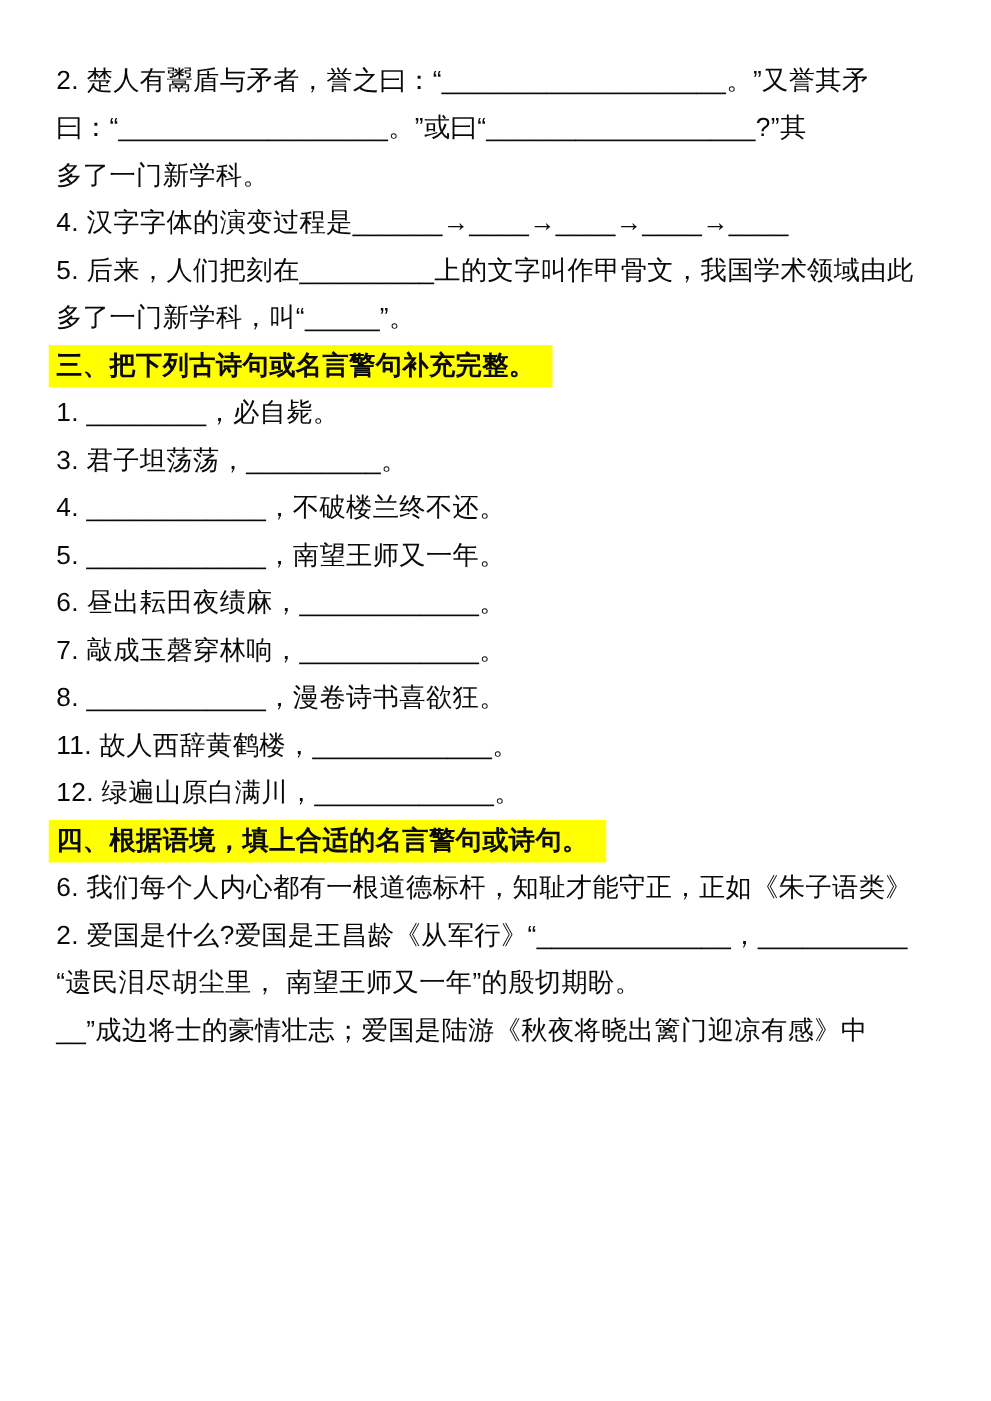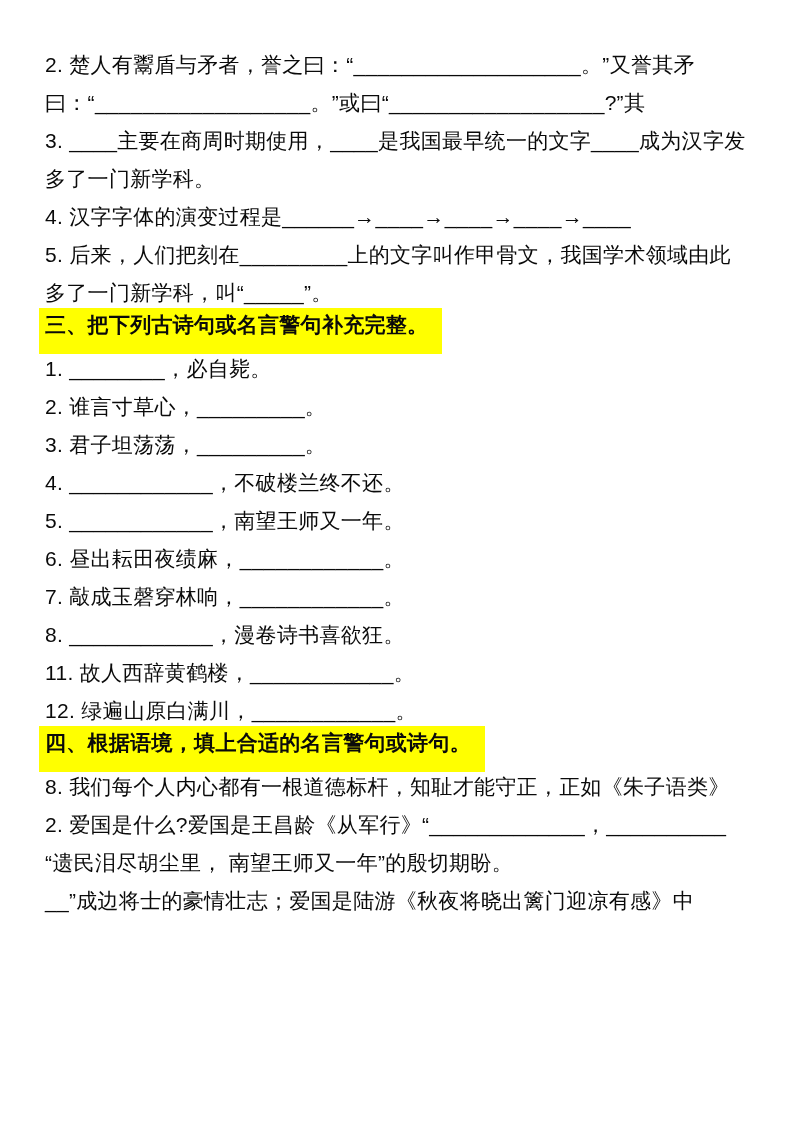--- a/index.html
+++ b/index.html
@@ -27,58 +27,56 @@
   }
   .header-line {
     display: flex;
     align-items: center;
   }
   .hl {
     display: inline-block;
     background: #ffff00;
     font-weight: bold;
     line-height: 34px;
-    padding: 0 14px 12px 6px;
+    padding: 0 14px 0 6px;
     margin-left: -6px;
   }
 </style>
 </head>
 <body>
 
 <div class="page">
 
   <div class="line">2. 楚人有鬻盾与矛者，誉之曰：“___________________。”又誉其矛</div>
   <div class="line">曰：“__________________。”或曰“__________________?”其</div>
 
-  <div class="line">3. ____主要在商周时期使用，____是我国最早统一的文字____成为汉字发</div>
   <div class="line">多了一门新学科。</div>
 
   <div class="line">4. 汉字字体的演变过程是______→____→____→____→____</div>
 
   <div class="line">5. 后来，人们把刻在_________上的文字叫作甲骨文，我国学术领域由此</div>
   <div class="line">多了一门新学科，叫“_____”。</div>
 
   <div class="line header-line">
     <span class="hl">三、把下列古诗句或名言警句补充完整。</span>
   </div>
 
   <div class="line">1. ________，必自毙。</div>
-  <div class="line">2. 谁言寸草心，_________。</div>
   <div class="line">3. 君子坦荡荡，_________。</div>
   <div class="line">4. ____________，不破楼兰终不还。</div>
   <div class="line">5. ____________，南望王师又一年。</div>
   <div class="line">6. 昼出耘田夜绩麻，____________。</div>
   <div class="line">7. 敲成玉磬穿林响，____________。</div>
   <div class="line">8. ____________，漫卷诗书喜欲狂。</div>
   <div class="line">11. 故人西辞黄鹤楼，____________。</div>
   <div class="line">12. 绿遍山原白满川，____________。</div>
 
   <div class="line header-line">
     <span class="hl">四、根据语境，填上合适的名言警句或诗句。</span>
   </div>
 
-  <div class="line">8. 我们每个人内心都有一根道德标杆，知耻才能守正，正如《朱子语类》</div>
+  <div class="line">6. 我们每个人内心都有一根道德标杆，知耻才能守正，正如《朱子语类》</div>
 
   <div class="line">2. 爱国是什么?爱国是王昌龄《从军行》“_____________，__________</div>
   <div class="line">“遗民泪尽胡尘里， 南望王师又一年”的殷切期盼。</div>
   <div class="line">__”成边将士的豪情壮志；爱国是陆游《秋夜将晓出篱门迎凉有感》中</div>
 
 </div>
 
 </body></html>

